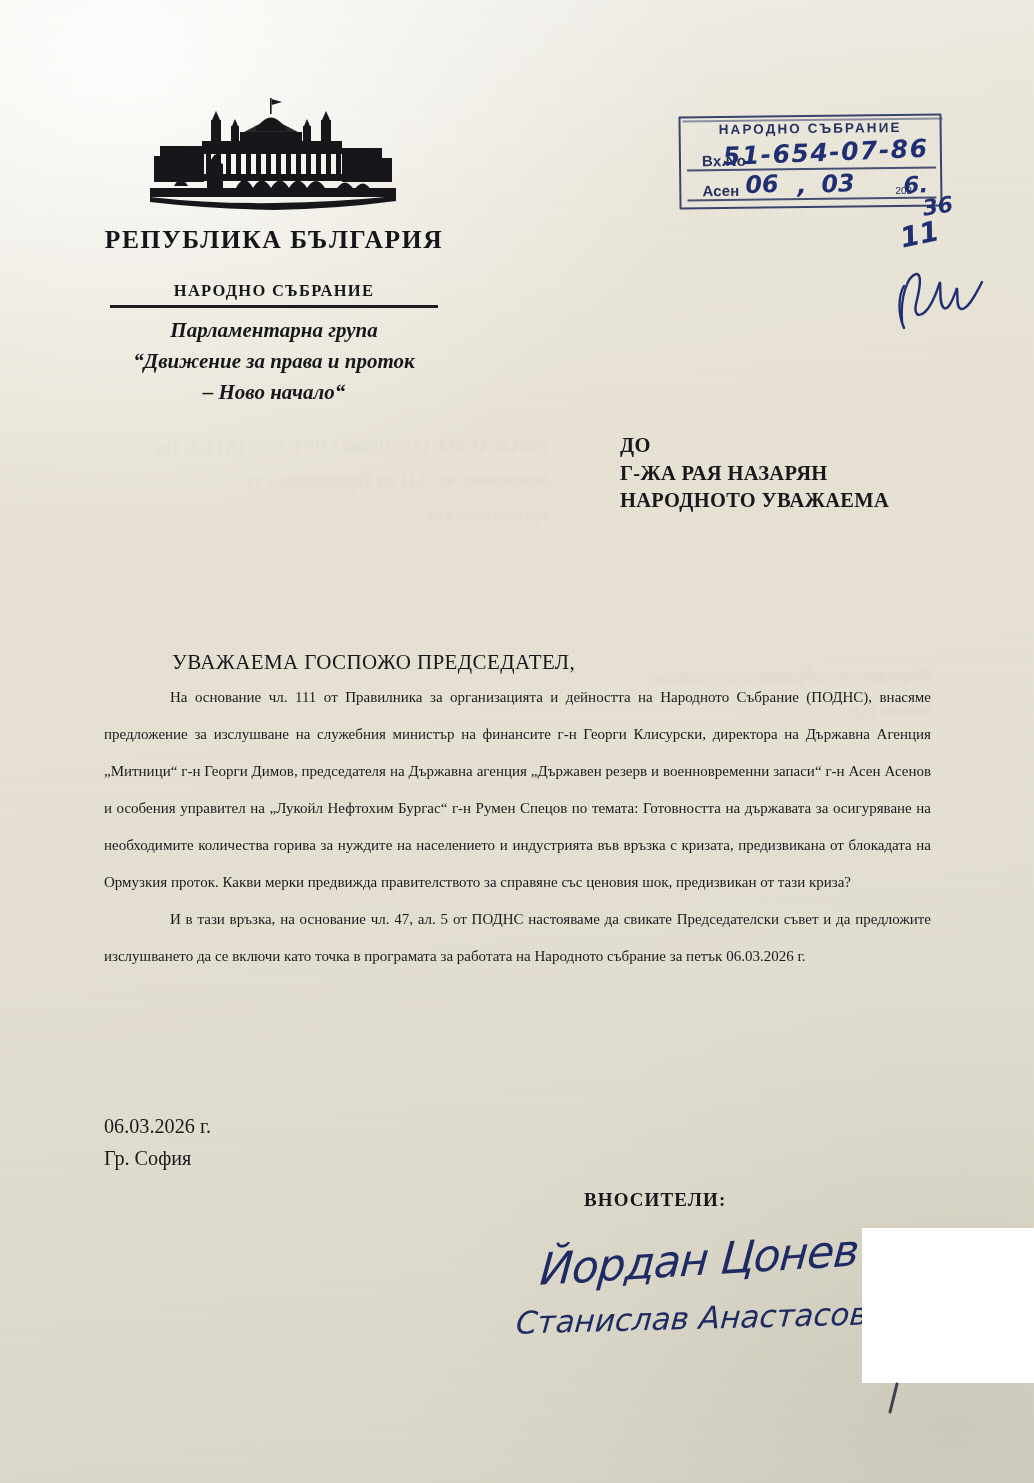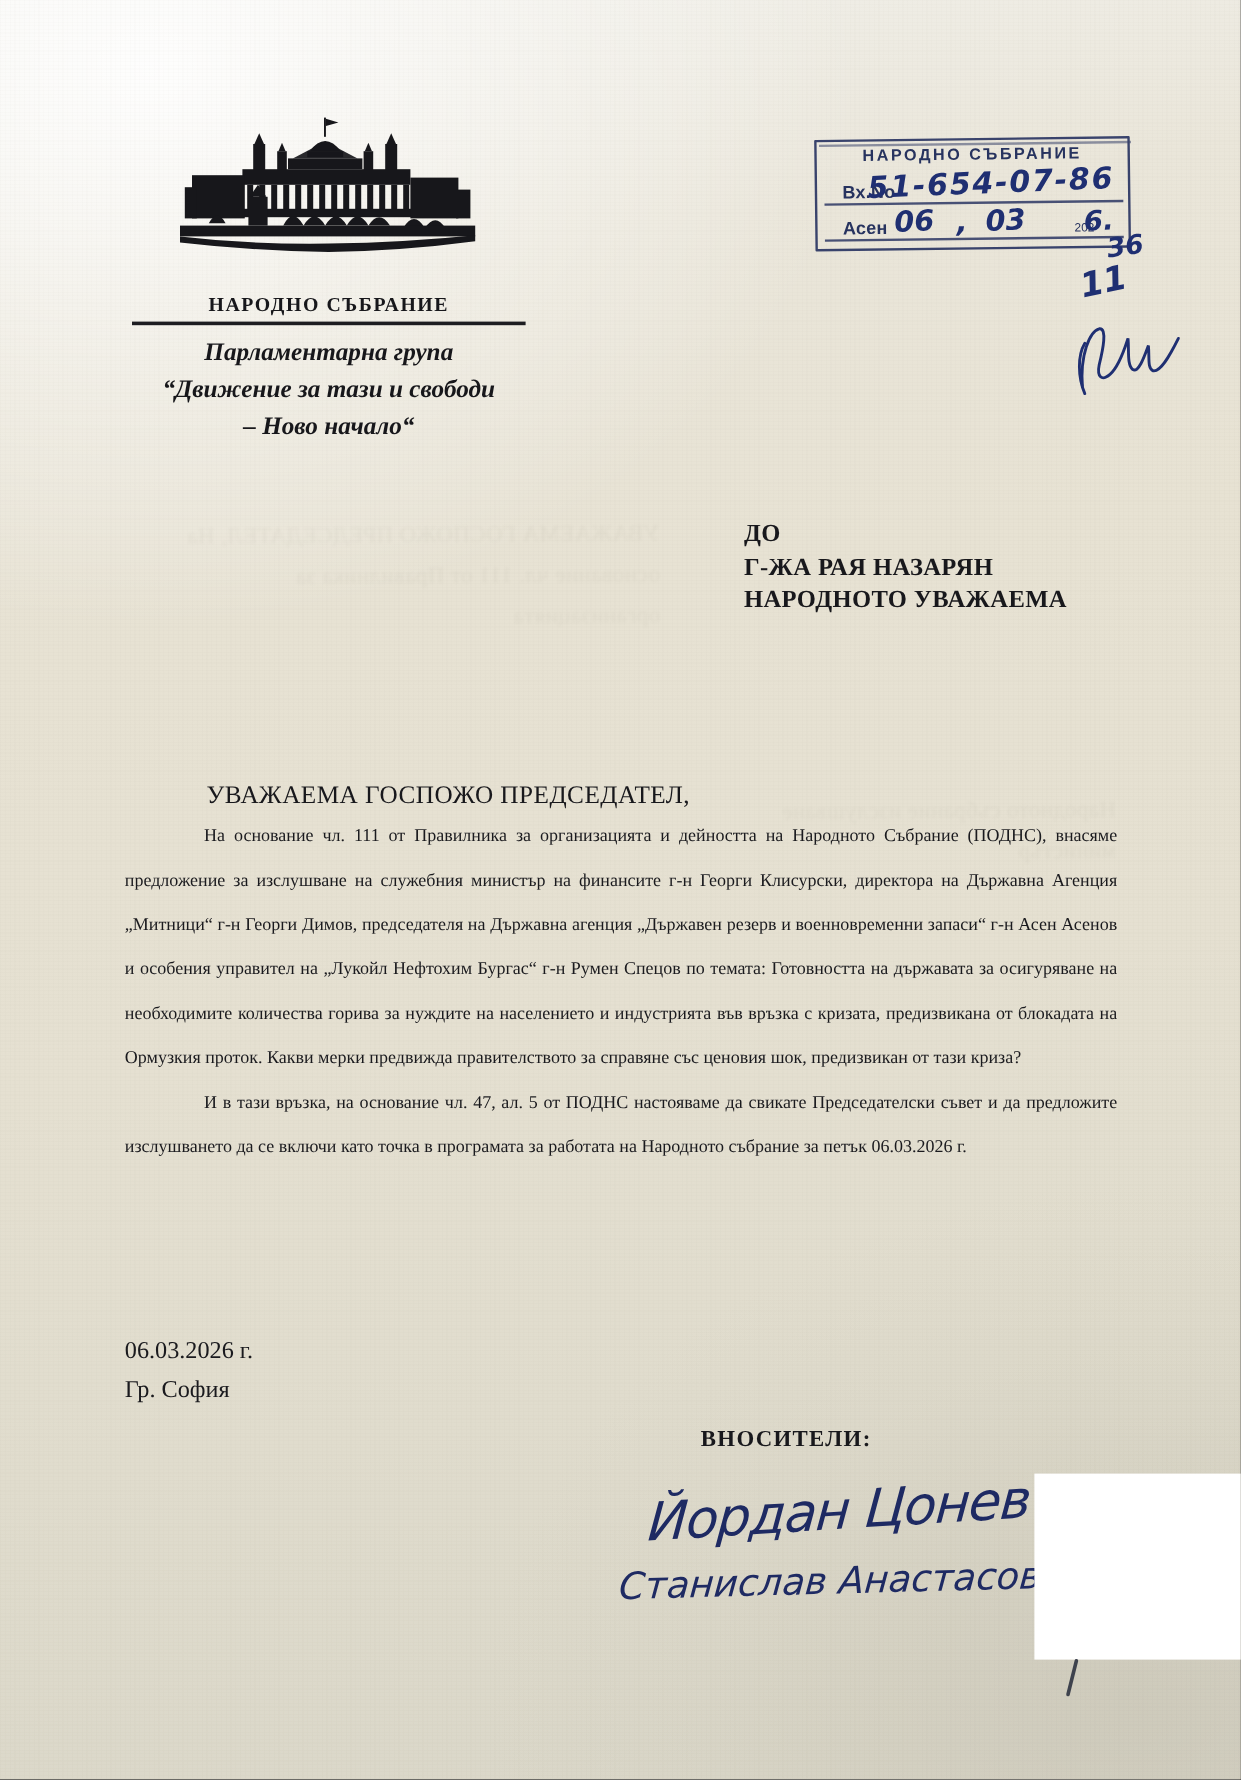--- a/index.html
+++ b/index.html
@@ -348,25 +348,26 @@
         <path d="M34 90 q7 -13 14 0 z"></path>
 
         <path d="M68 68 l7 -10 7 10 z"></path>
         <rect x="67" y="68" width="16" height="24"></rect>
 
         <rect x="10" y="92" width="246" height="9"></rect>
         <path d="M10 101 q60 7 124 6 q64 -1 122 -7 l0 5 q-60 8 -122 9 q-64 -1 -124 -8 z"></path>
       </g>
     </svg>
 
+    <div class="republic">РЕПУБЛИКА БЪЛГАРИЯ</div>
     <div class="ns-line">НАРОДНО СЪБРАНИЕ</div>
     <div class="rule"></div>
     <div class="pg">
       <div>Парламентарна група</div>
-      <div>“Движение за тази и свободи</div>
+      <div>“Движение за права и проток</div>
       <div>– Ново начало“</div>
     </div>
   </div>
 
   <div class="stamp">
     <div class="box"></div>
     <div class="stamp-title">НАРОДНО СЪБРАНИЕ</div>
 
     <div class="stamp-row r1">
       <span class="stamp-label">Вх.No</span>

